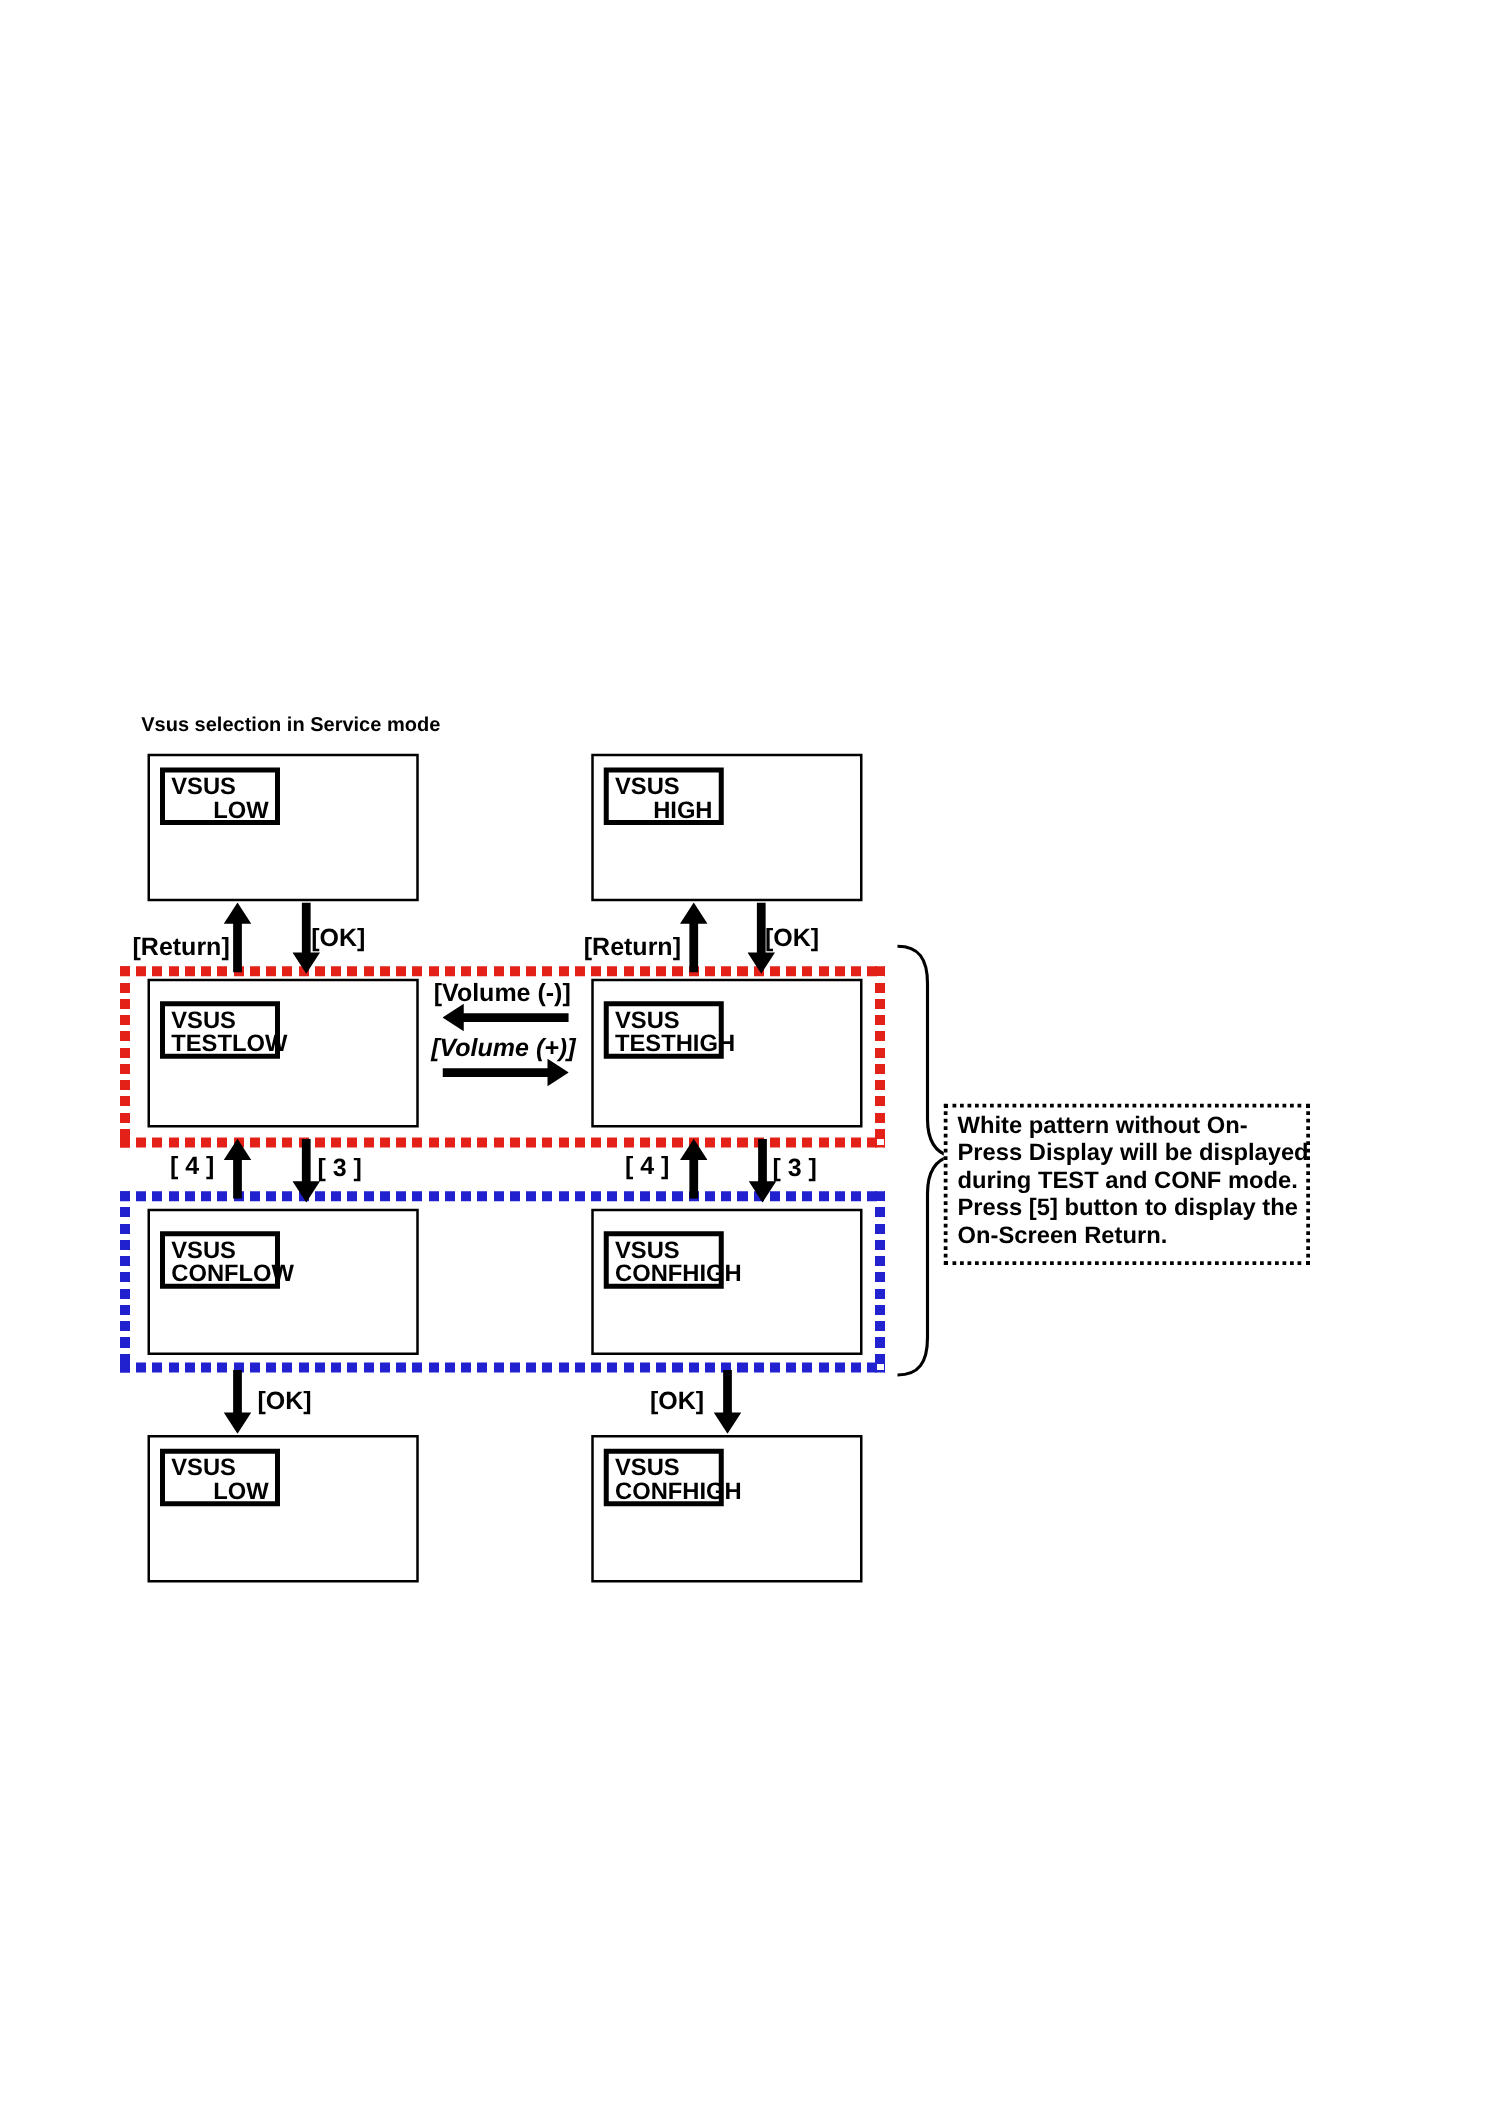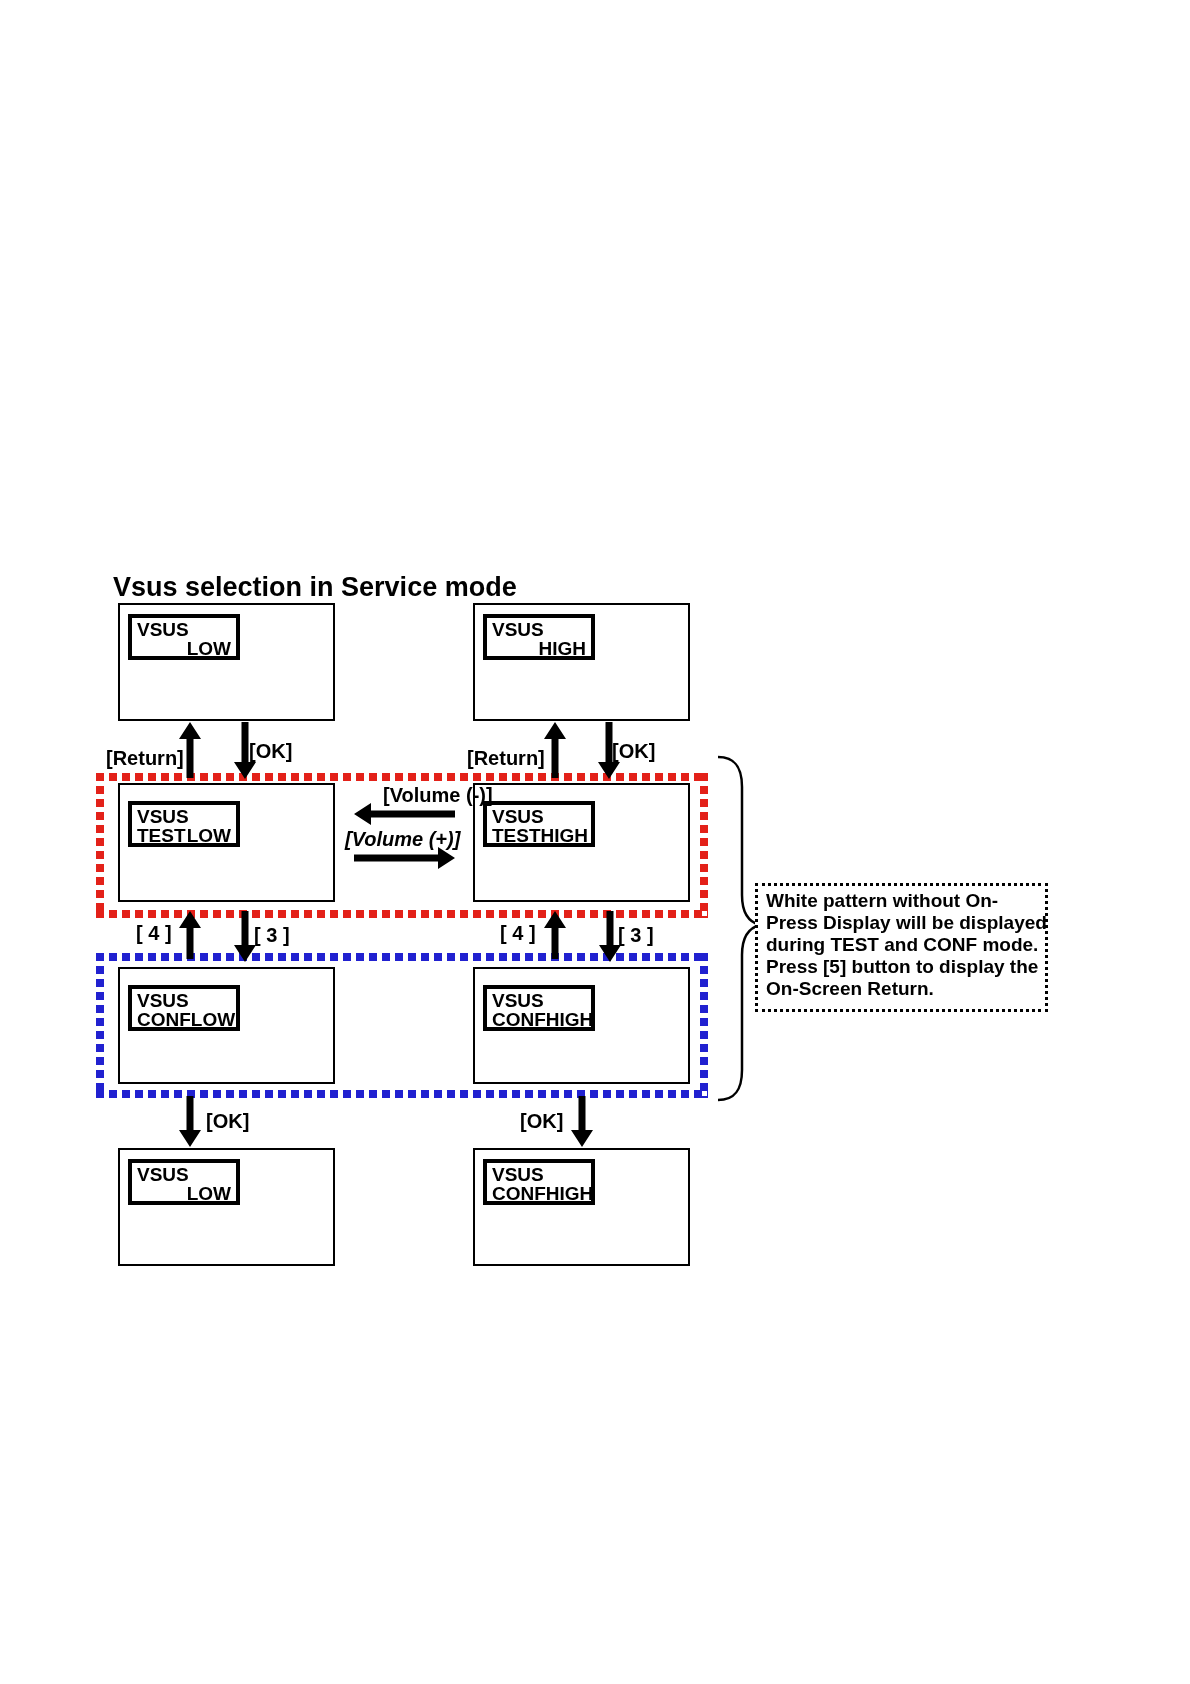--- a/index.html
+++ b/index.html
@@ -1,22 +1,22 @@
 <!DOCTYPE html>
 <html><head>
 <meta charset="utf-8">
 <style>
   html,body{margin:0;padding:0;background:#ffffff;}
   .page{position:relative;width:1190px;height:1684px;background:#ffffff;overflow:hidden;
         font-family:"Liberation Sans",sans-serif;color:#000;}
-  .title{position:absolute;left:113px;top:572px;font-size:27px;font-weight:bold;white-space:nowrap;}
+  .title{position:absolute;left:113px;top:572px;font-size:16px;font-weight:bold;white-space:nowrap;}
   
   .screen-box{position:absolute;width:217px;border:2px solid #000;background:#fff;box-sizing:border-box;}
   
-  .osd{position:absolute;left:8px;width:112px;height:46px;border:4px solid #000;box-sizing:border-box;
+  .osd{position:absolute;left:8px;width:96px;height:46px;border:4px solid #000;box-sizing:border-box;
        display:flex;flex-direction:column;justify-content:space-between;
        padding:2px 5px;font-size:19px;font-weight:bold;line-height:19px;}
   .osd.t9{top:9px;} .osd.t16{top:16px;}
   .osd-l2{display:flex;justify-content:space-between;align-items:flex-end;}
   
   .klabel{position:absolute;font-size:20px;font-weight:bold;white-space:nowrap;line-height:23px;}
   
   .dot-h{position:absolute;height:8px;}
   .dot-v{position:absolute;width:8px;}
   .red .dot-h{background:repeating-linear-gradient(90deg,#e32119 0 8px,transparent 8px 13px);}
@@ -136,21 +136,21 @@
       <polygon points="11,0 22,17 14.5,17 14.5,56 7.5,56 7.5,17 0,17" fill="#000"></polygon>
     </svg>
   <svg style="left:598px;top:722px;" width="22" height="57">
       <polygon points="11,57 0,40 7.5,40 7.5,0 14.5,0 14.5,40 22,40" fill="#000"></polygon>
     </svg>
   <div class="klabel" style="left:106px;top:747px;">[Return]</div>
   <div class="klabel" style="left:249px;top:740px;">[OK]</div>
   <div class="klabel" style="left:467px;top:747px;">[Return]</div>
   <div class="klabel" style="left:612px;top:740px;">[OK]</div>
 
-  <div class="klabel" style="left:347px;top:784px;margin-left:36px;">[Volume (-)]</div>
+  <div class="klabel" style="left:347px;top:784px;">[Volume (-)]</div>
   <svg style="left:354px;top:803px;" width="101" height="22">
       <polygon points="0,11 17,0 17,7.5 101,7.5 101,14.5 17,14.5 17,22" fill="#000"></polygon>
     </svg>
   <div class="klabel" style="left:345px;top:828px;font-style:italic;">[Volume (+)]</div>
   <svg style="left:354px;top:847px;" width="101" height="22">
       <polygon points="101,11 84,0 84,7.5 0,7.5 0,14.5 84,14.5 84,22" fill="#000"></polygon>
     </svg>
 
   <svg style="left:179px;top:911px;" width="22" height="48">
       <polygon points="11,0 22,17 14.5,17 14.5,48 7.5,48 7.5,17 0,17" fill="#000"></polygon>

